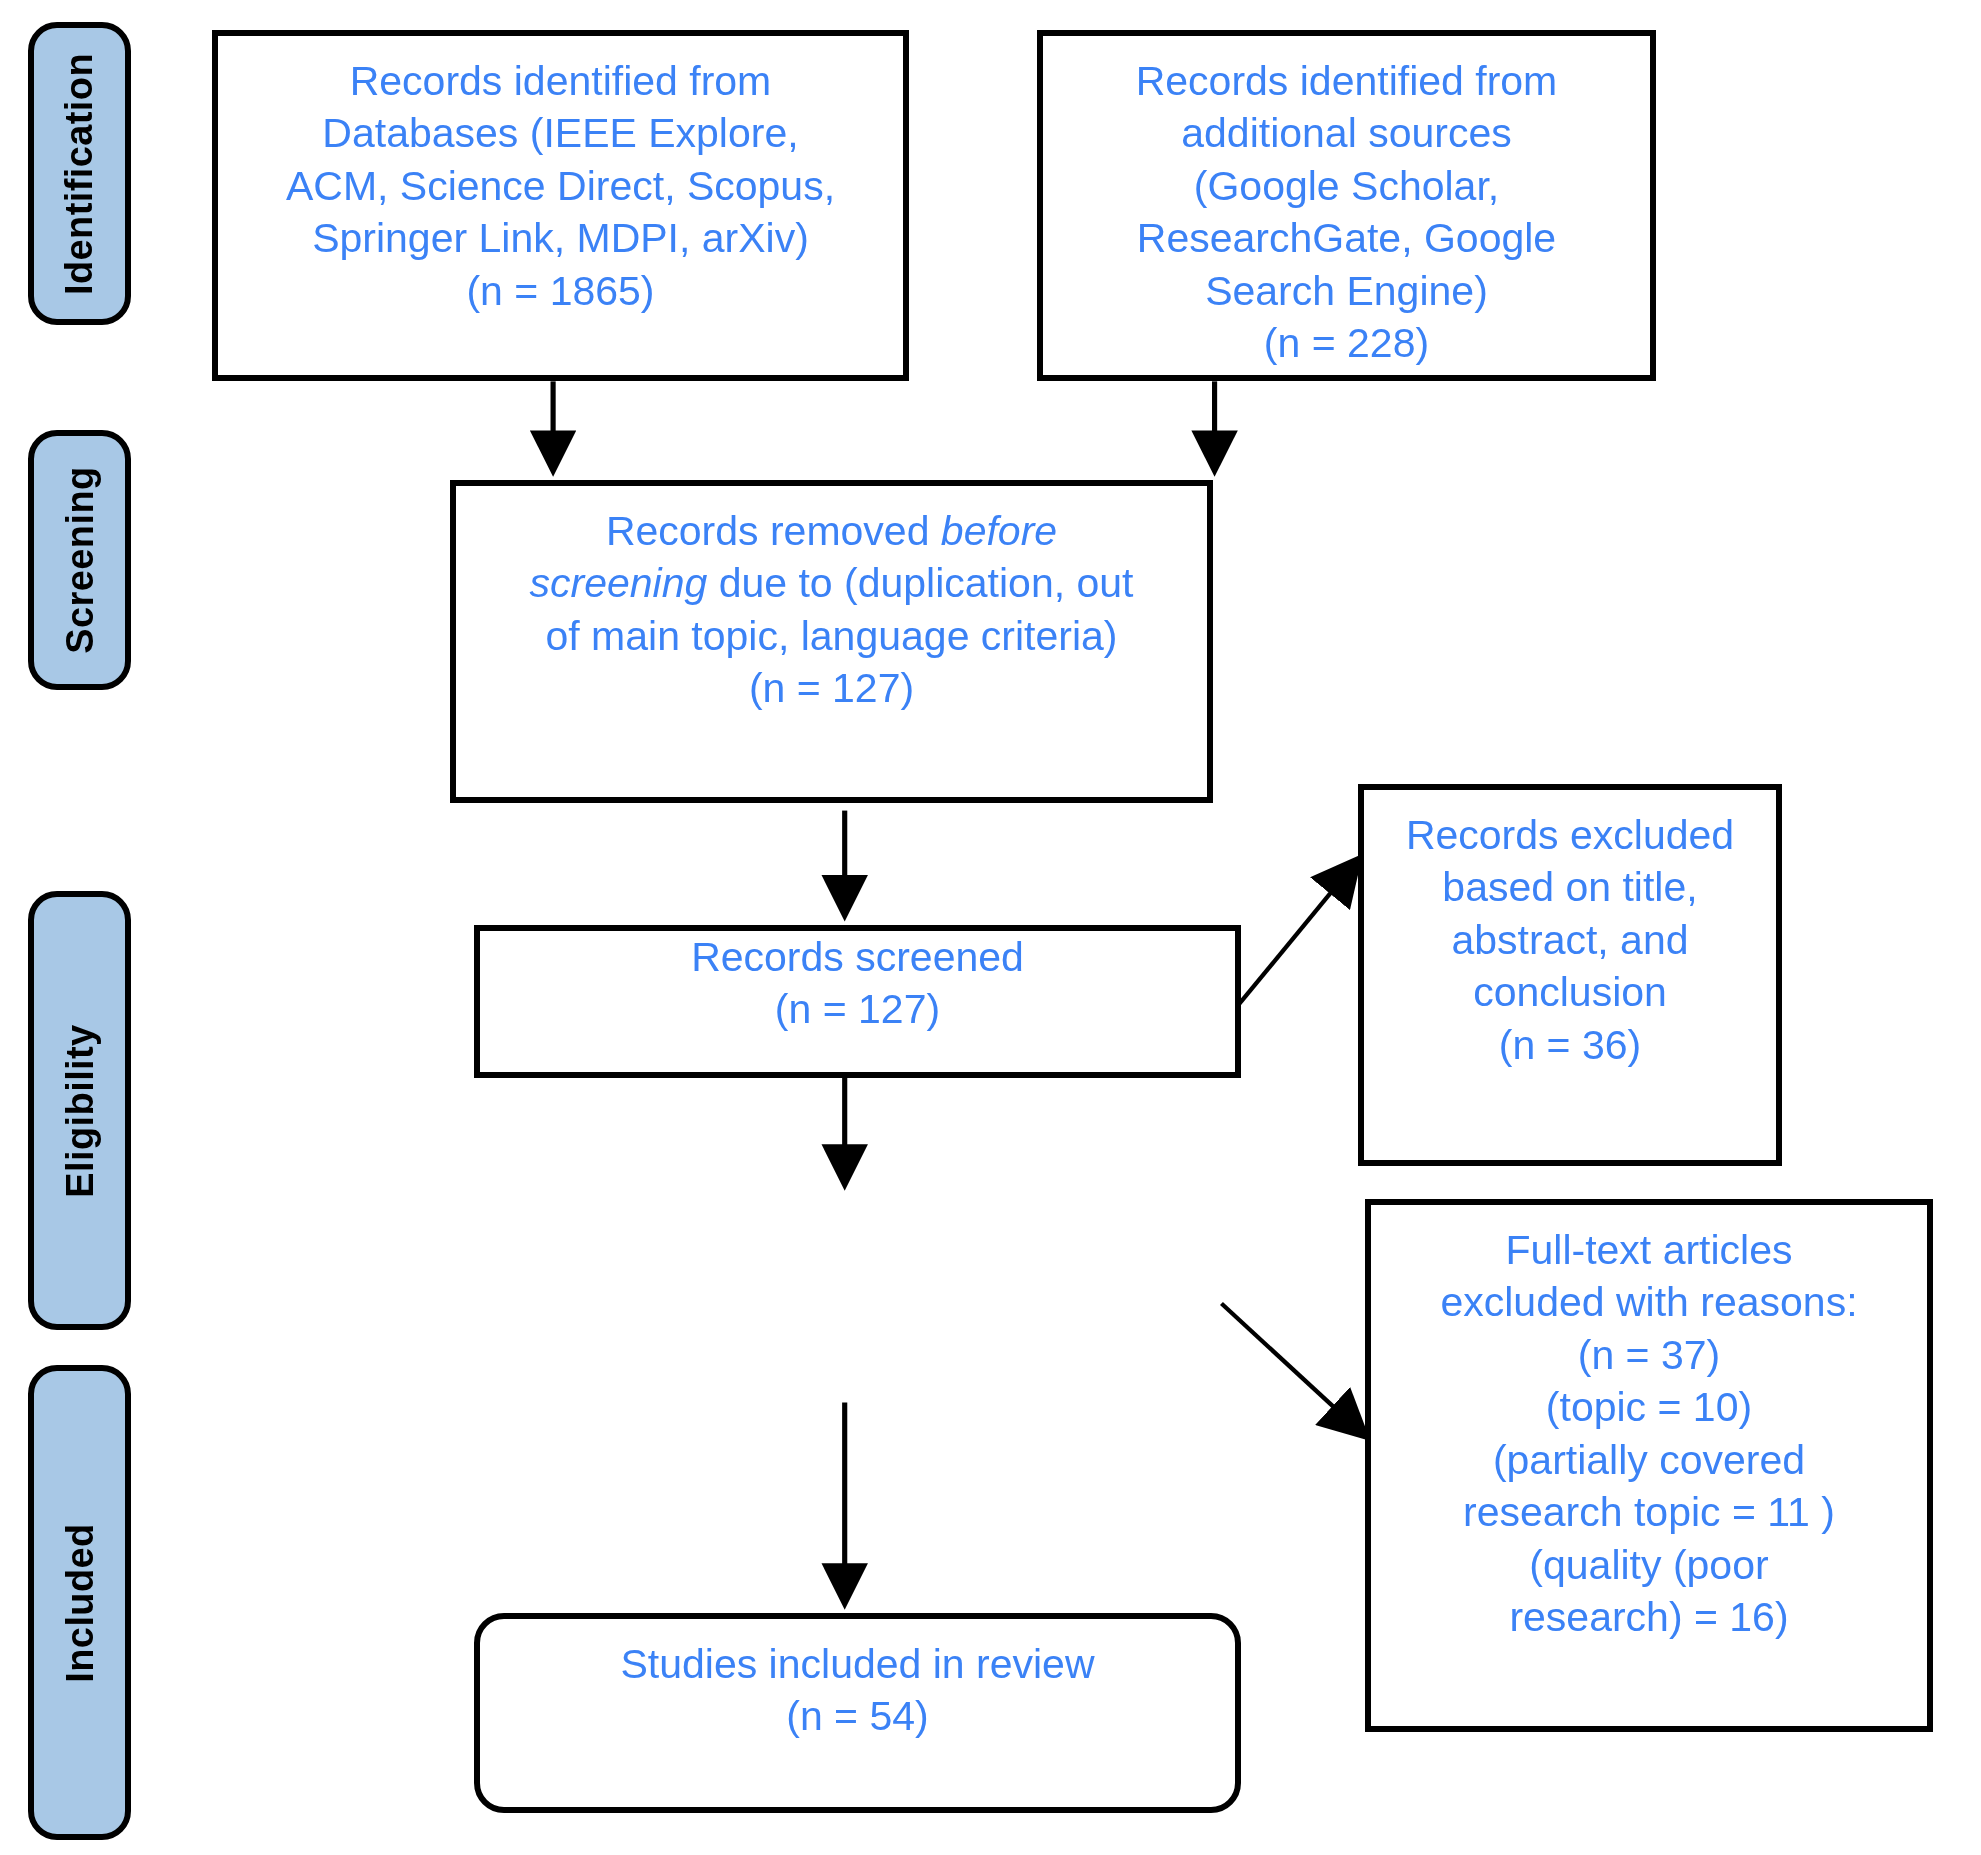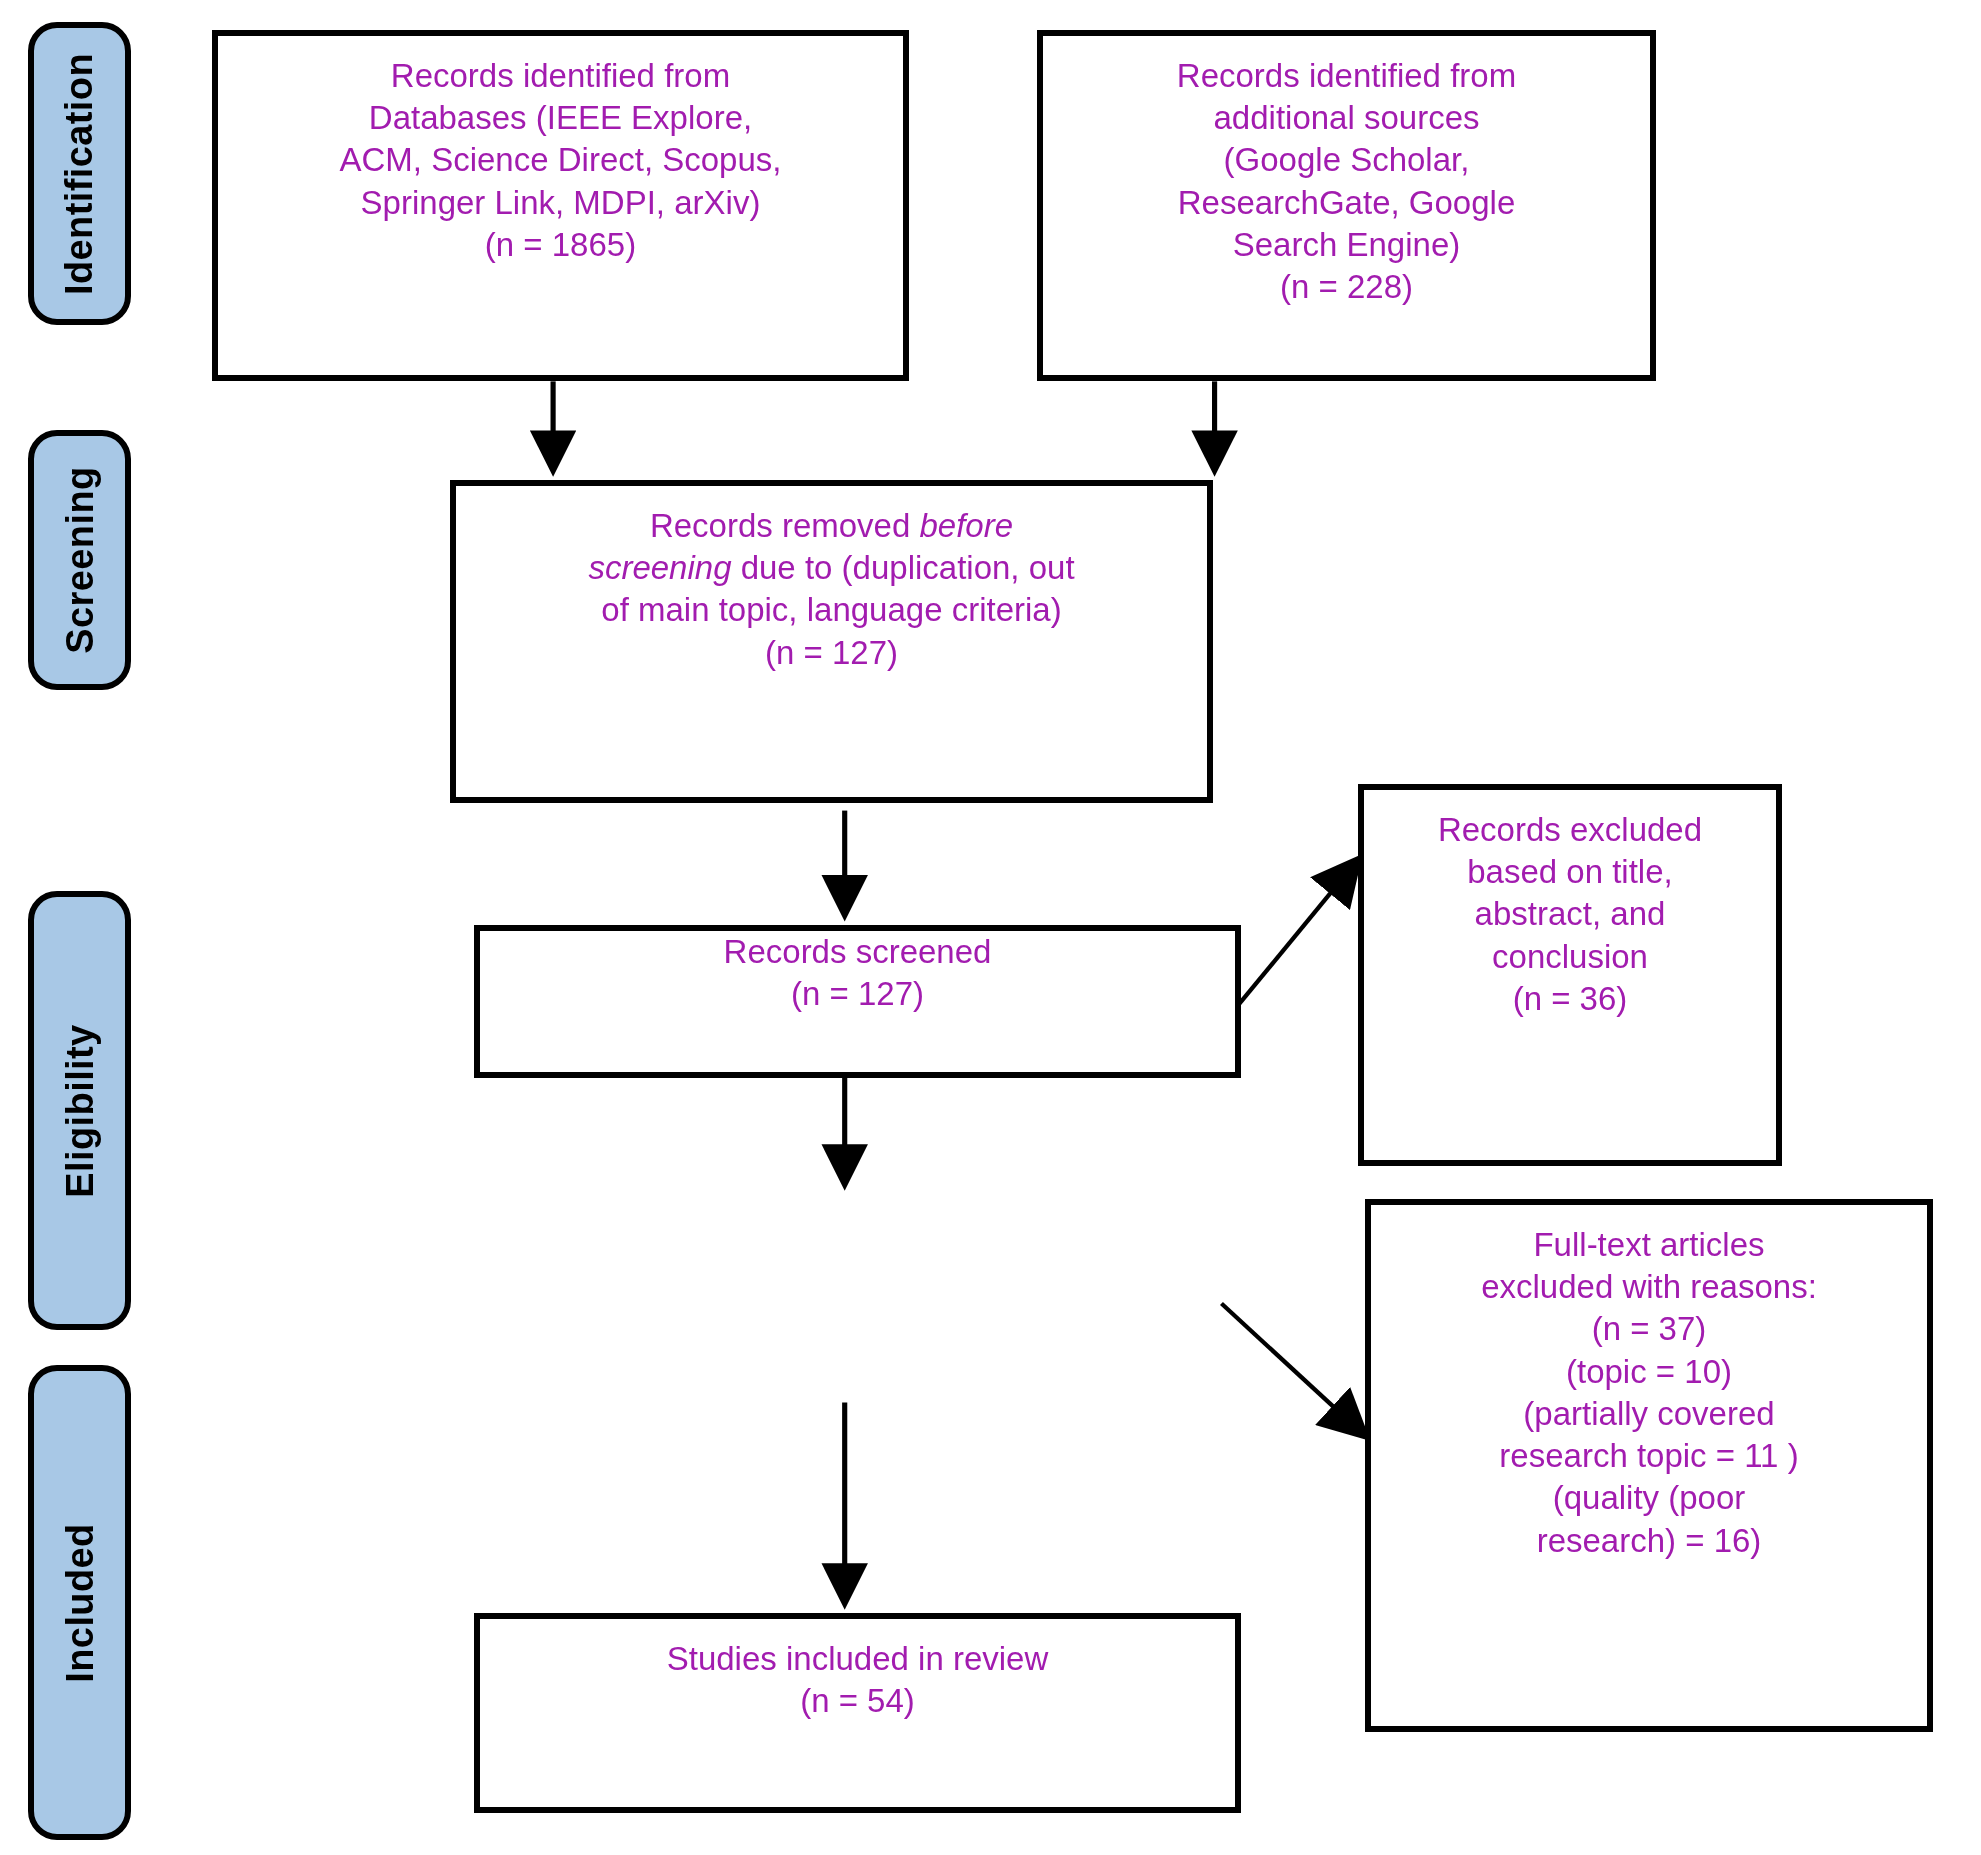--- a/index.html
+++ b/index.html
@@ -44,23 +44,23 @@
     position: absolute;
     box-sizing: border-box;
     background: #ffffff;
     border: 6px solid #000000;
     display: flex;
     align-items: flex-start;
     justify-content: center;
     text-align: center;
   }
   .node-text {
-    font-size: 33px;
+    font-size: 41px;
     line-height: 1.28;
-    color: #a21caf;
+    color: #3b82f6;
     padding: 0 12px;
     white-space: pre-line;
   }
   .node-text .em { font-style: italic; }
 
   
   .node.top-align { align-items: flex-start; }
   .node.top-align .node-text { padding-top: 19px; }
 
   
@@ -161,19 +161,19 @@
     <div class="node-text">Full-text articles
 excluded with reasons:
 (n = 37)
 (topic = 10)
 (partially covered
 research topic = 11 )
 (quality (poor
 research) = 16)</div>
   </div>
 
-  <div class="node top-align" style="left:474px; top:1613px; width:767px; height:200px;">
+  <div class="node top-align" style="left:474px; top:1613px; width:767px; height:200px;border-radius:30px;">
     <div class="node-text">Studies included in review
 (n = 54)</div>
   </div>
 
 </div>
 
 
 </body></html>

